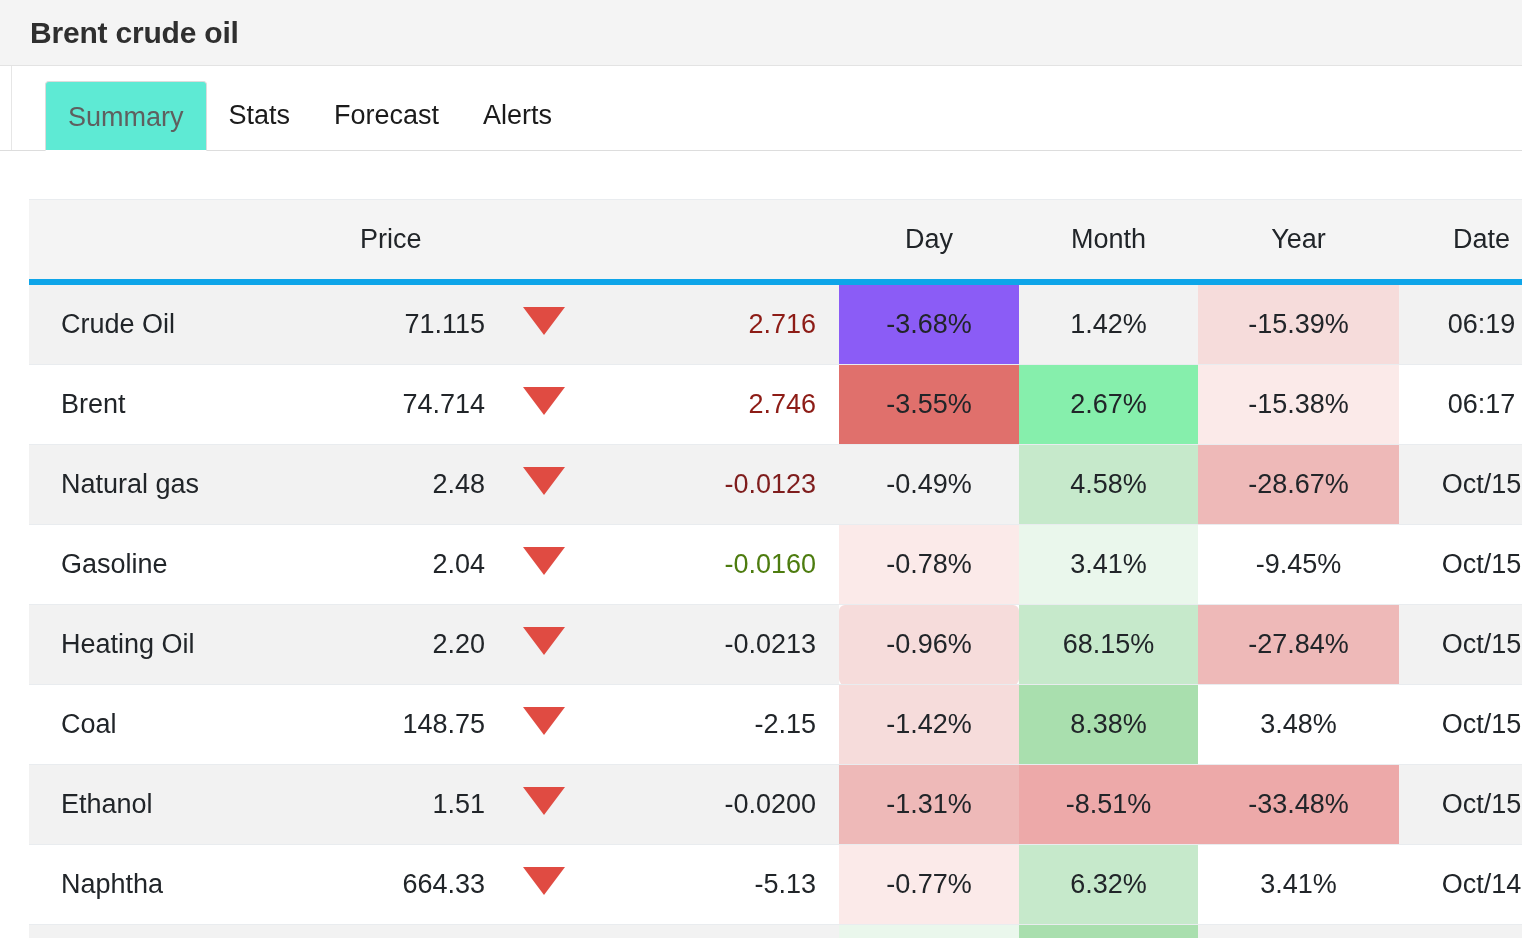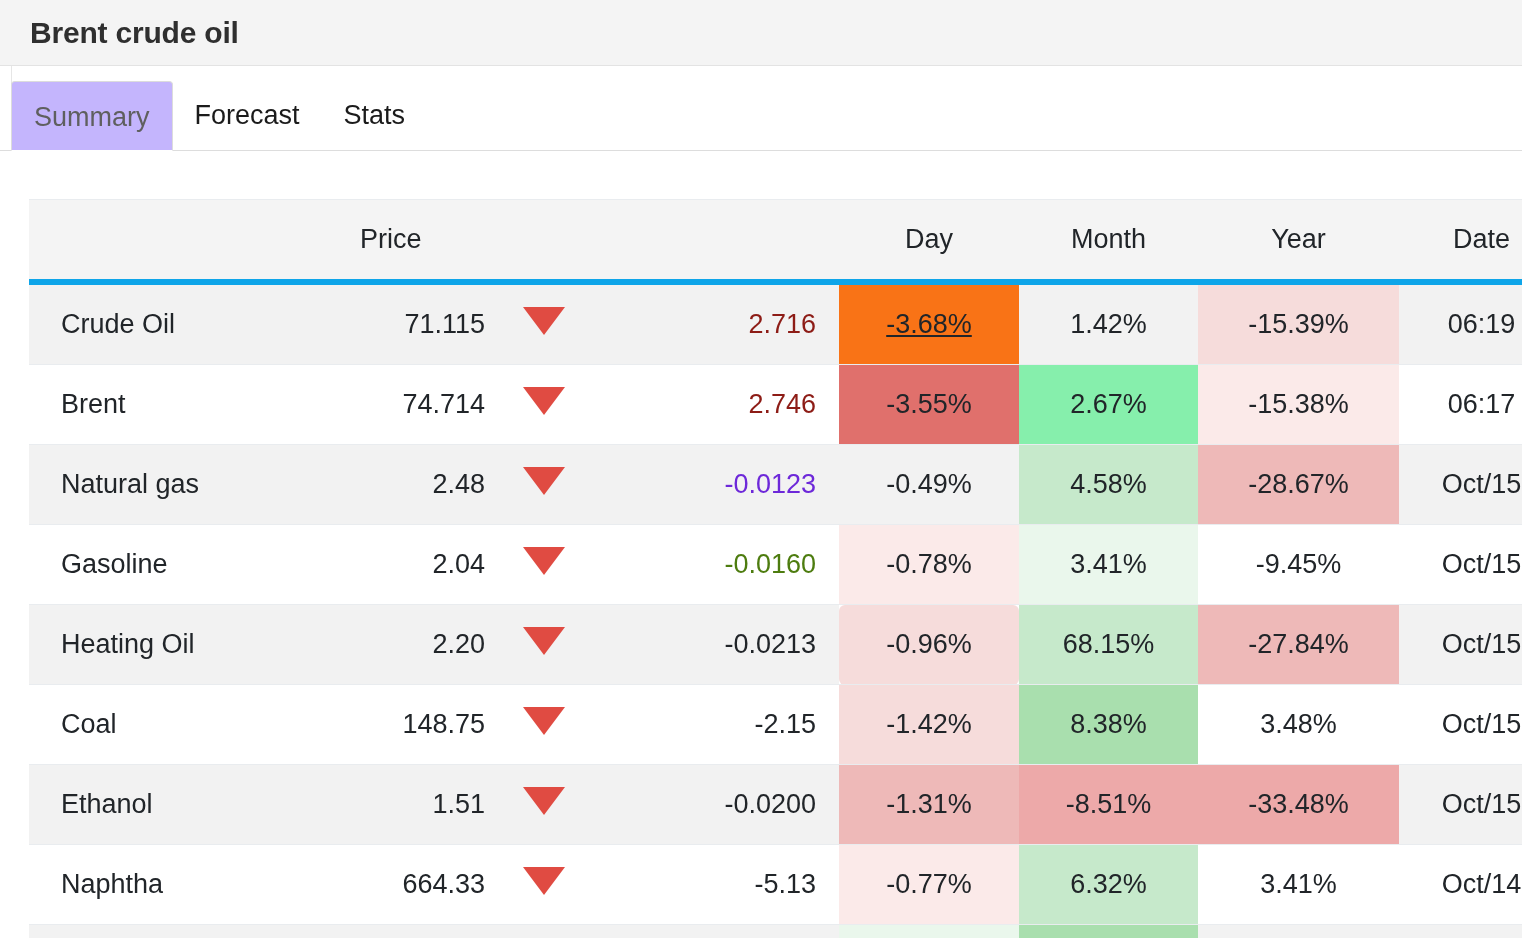--- a/index.html
+++ b/index.html
@@ -58,28 +58,29 @@
     font-size: 27px;
     color: #1b1b1b;
     padding: 0 22px;
     height: 70px;
     line-height: 70px;
     box-sizing: border-box;
     white-space: nowrap;
     cursor: pointer;
   }
   .tab.active {
-    background: #c4b5fd;
+    background: #5eead4;
     color: #5f5f5f;
     border: 1px solid #dcdcdc;
     border-bottom: 1px solid #ffffff;
     border-radius: 4px 4px 0 0;
     margin-bottom: -1px;
     position: relative;
     z-index: 2;
+    margin-left: 34px;
   }
   .tab-export {
     display: flex;
     align-items: center;
     gap: 9px;
     padding-left: 18px;
   }
   .dl-icon {
     display: inline-block;
     width: 24px;
@@ -190,22 +191,23 @@
 </style>
 </head>
 <body>
 
 <div class="title-bar">
   <div class="page-title">Brent crude oil</div>
 </div>
 
 <div class="tab-strip">
   <div class="tab active">Summary</div>
+  <div class="tab">Stats</div>
   <div class="tab">Forecast</div>
-  <div class="tab">Stats</div>
+  <div class="tab">Alerts</div>
 </div>
 
 <div class="table-wrap">
   <table class="quotes">
     <thead>
       <tr>
         <th class="c-name"></th>
         <th class="c-price">Price</th>
         <th class="c-arrow"></th>
         <th class="c-chg"></th>
@@ -214,40 +216,40 @@
         <th class="c-year">Year</th>
         <th class="c-date">Date</th>
       </tr>
     </thead>
     <tbody id="tbody">
         <tr class="odd">
           <td class="c-name">Crude Oil</td>
           <td class="c-price">71.115</td>
           <td class="c-arrow"><span class="arrow-down" style="border-top-color: rgb(224, 75, 66);"></span></td>
           <td class="c-chg" style="color: rgb(141, 28, 22);">2.716</td>
-          <td class="c-day heat" style="background: #f97316; text-decoration: underline;">-3.68%</td>
+          <td class="c-day heat" style="background: #8b5cf6;">-3.68%</td>
           <td class="c-month">1.42%</td>
           <td class="c-year heat" style="background: rgb(246, 220, 219);">-15.39%</td>
           <td class="c-date">06:19</td>
         </tr>
         <tr class="even">
           <td class="c-name">Brent</td>
           <td class="c-price">74.714</td>
           <td class="c-arrow"><span class="arrow-down" style="border-top-color: rgb(224, 75, 66);"></span></td>
           <td class="c-chg" style="color: rgb(141, 28, 22);">2.746</td>
           <td class="c-day heat" style="background: rgb(224, 112, 108);">-3.55%</td>
           <td class="c-month heat" style="background: #86efac;">2.67%</td>
           <td class="c-year heat" style="background: rgb(251, 234, 233);">-15.38%</td>
           <td class="c-date">06:17</td>
         </tr>
         <tr class="odd">
           <td class="c-name">Natural gas</td>
           <td class="c-price">2.48</td>
           <td class="c-arrow"><span class="arrow-down" style="border-top-color: rgb(224, 75, 66);"></span></td>
-          <td class="c-chg" style="color: #6d28d9;">-0.0123</td>
+          <td class="c-chg" style="color: #7f1d1d;">-0.0123</td>
           <td class="c-day">-0.49%</td>
           <td class="c-month heat" style="background: rgb(198, 233, 203);">4.58%</td>
           <td class="c-year heat" style="background: rgb(238, 185, 184);">-28.67%</td>
           <td class="c-date">Oct/15</td>
         </tr>
         <tr class="even">
           <td class="c-name">Gasoline</td>
           <td class="c-price">2.04</td>
           <td class="c-arrow"><span class="arrow-down" style="border-top-color: rgb(224, 75, 66);"></span></td>
           <td class="c-chg" style="color: #4d7c0f;">-0.0160</td>

